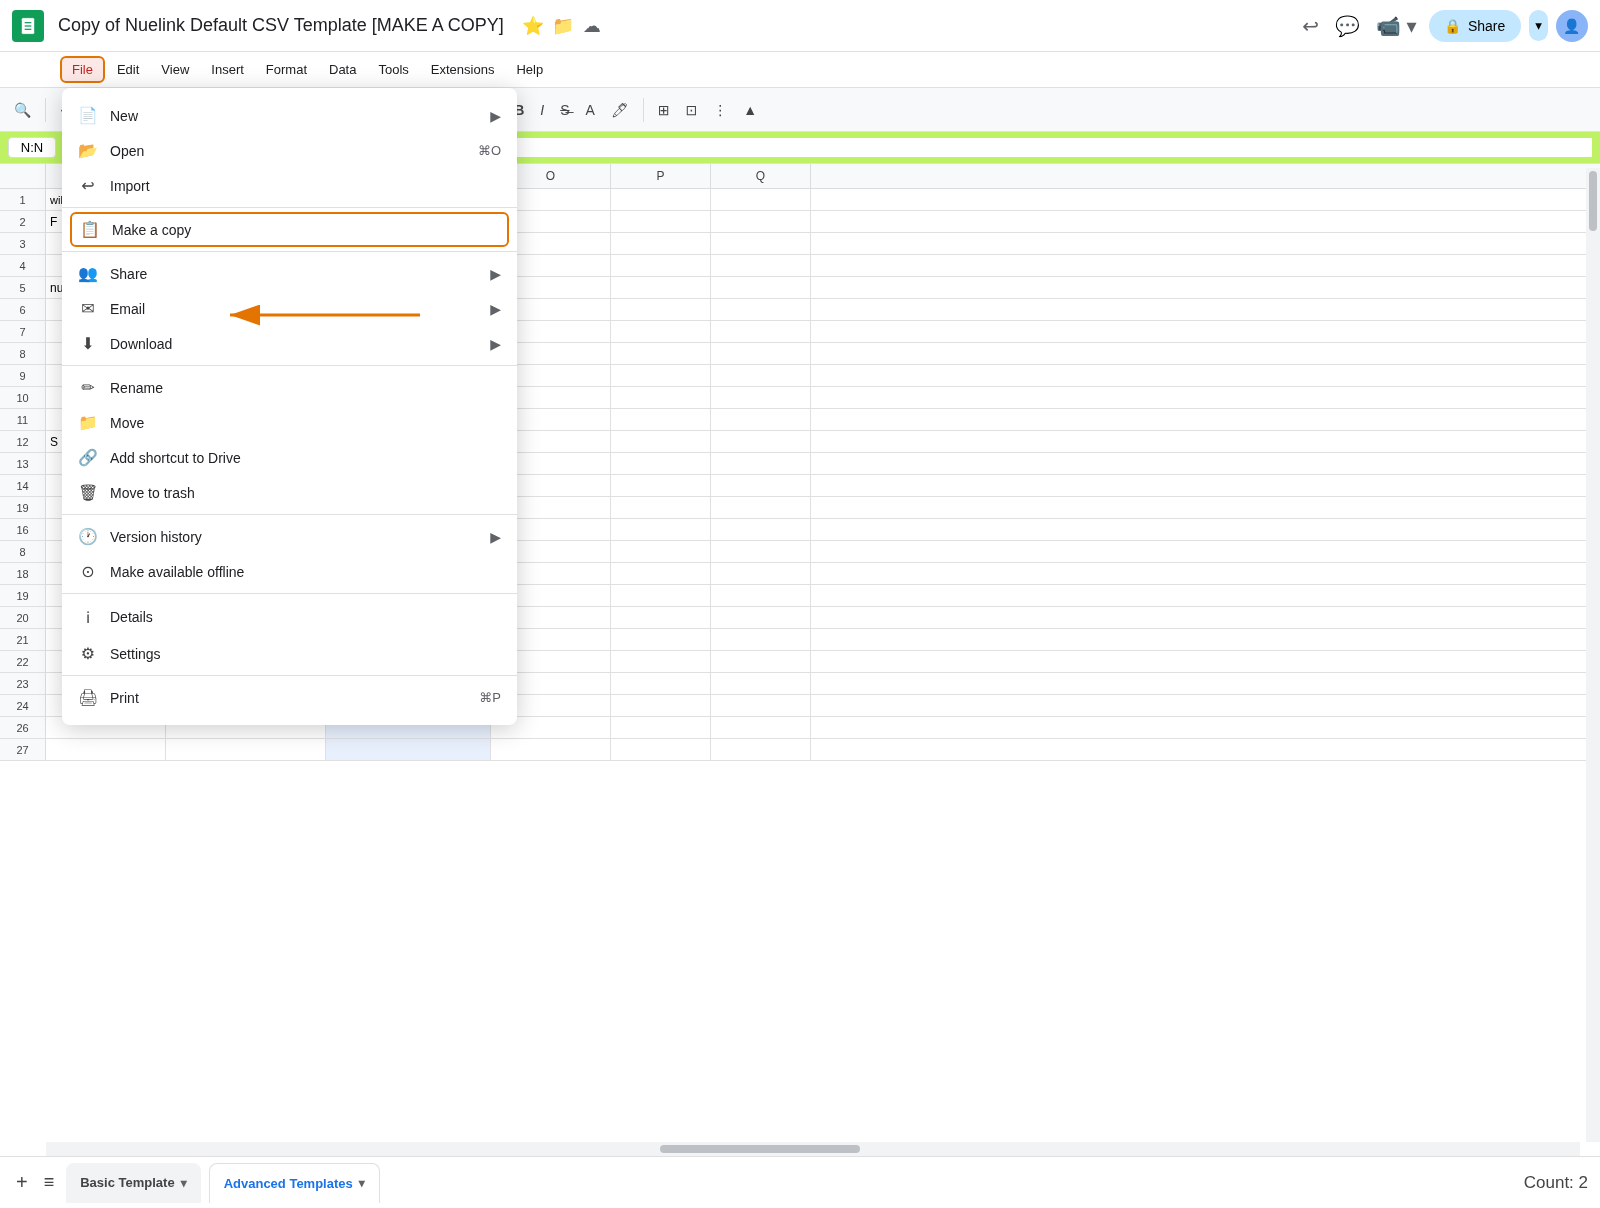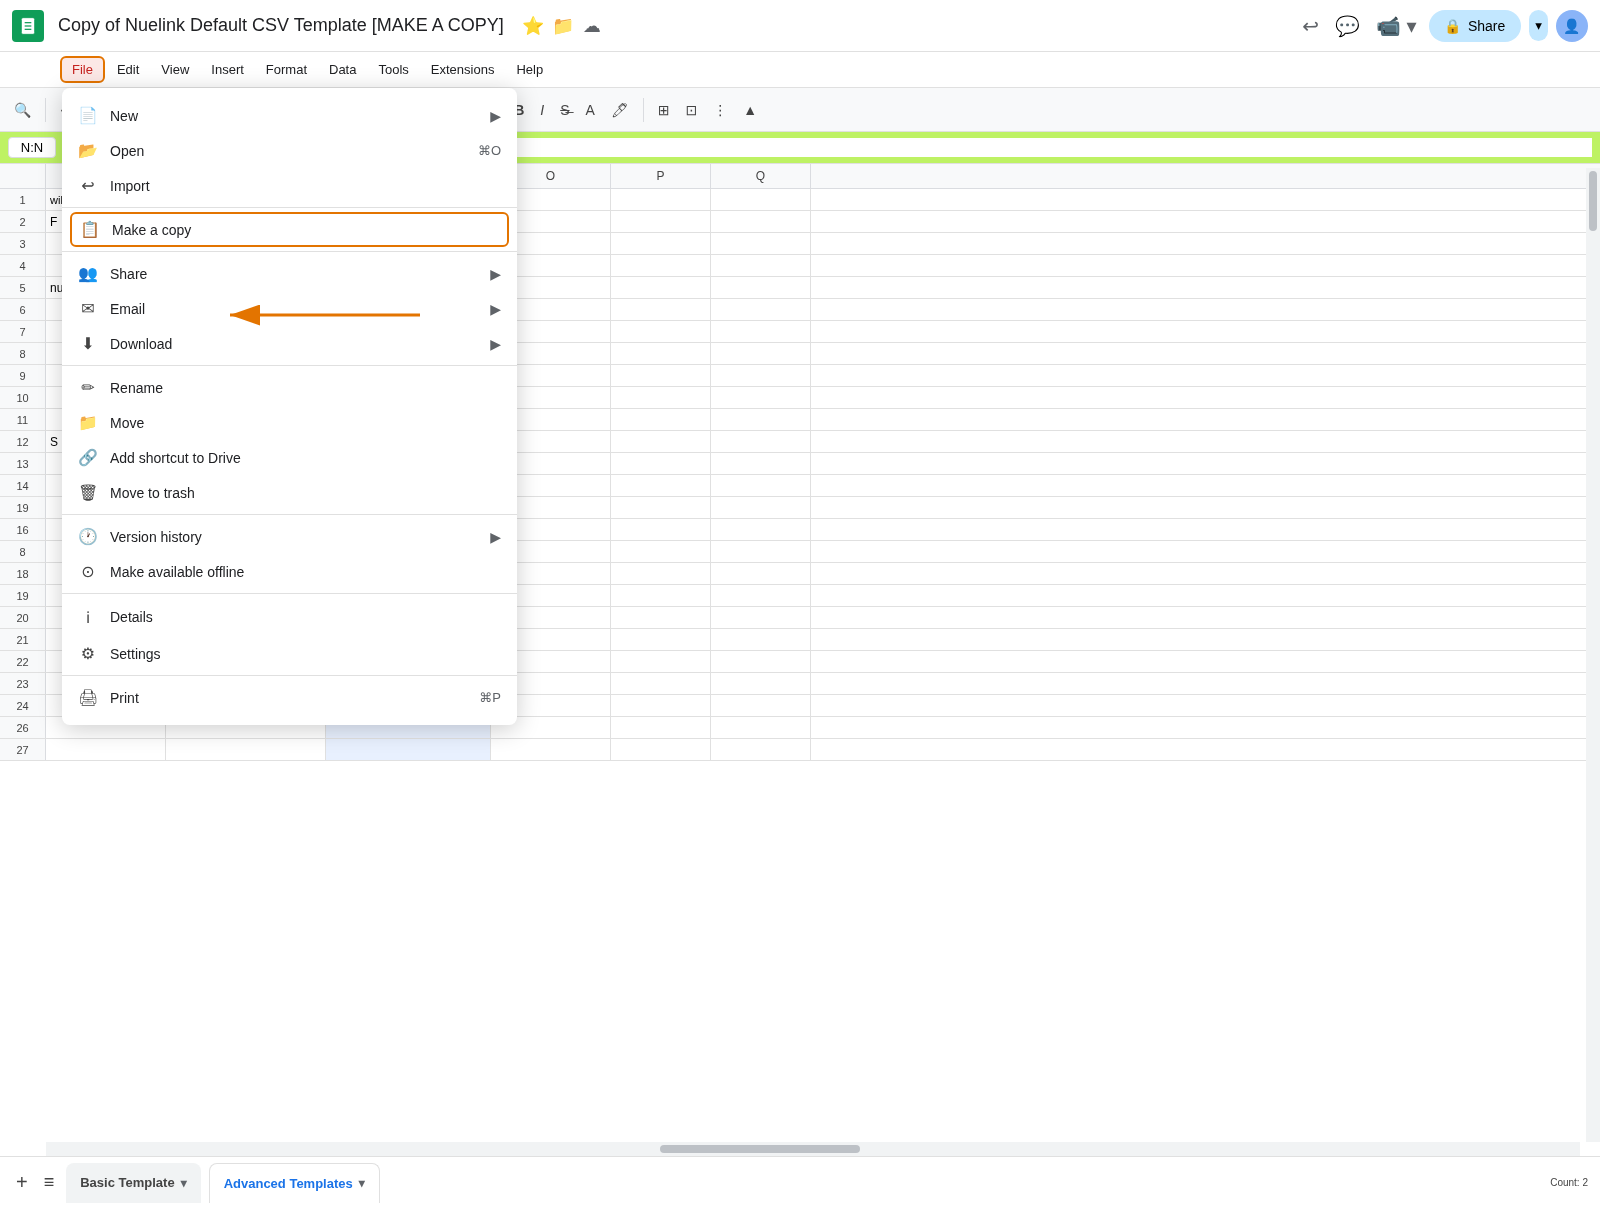--- a/index.html
+++ b/index.html
@@ -114,21 +114,21 @@
     }
     #add-sheet-btn { background: none; border: none; cursor: pointer; font-size: 20px; color: #444; padding: 4px; }
     #sheet-menu-btn { background: none; border: none; cursor: pointer; font-size: 18px; color: #444; padding: 4px; }
     .sheet-tab {
       display: flex; align-items: center; padding: 8px 14px; border-radius: 8px 8px 0 0;
       cursor: pointer; font-size: 13px; gap: 6px; height: 40px; font-weight: bold;
     }
     .sheet-tab.inactive { color: #444; background: #f1f3f4; }
     .sheet-tab.active { color: #1a73e8; background: #fff; border: 1px solid #e0e0e0; border-bottom: none; font-weight: 600; }
     .tab-dropdown { font-size: 12px; color: #5f6368; }
-    #count-label { margin-left: auto; font-size: 10px; color: #444; }
+    #count-label { margin-left: auto; font-size: 17px; color: #444; }
 
     
     #h-scroll { position: fixed; bottom: 52px; left: 46px; right: 20px; height: 14px; background: #f1f3f4; }
     #v-scroll { position: fixed; right: 0; top: 168px; bottom: 66px; width: 14px; background: #f1f3f4; }
     .scroll-thumb-h { height: 8px; width: 200px; background: #bdc1c6; border-radius: 4px; margin: 3px 0; margin-left: 40%; }
     .scroll-thumb-v { width: 8px; height: 60px; background: #bdc1c6; border-radius: 4px; margin: 3px auto; }
   </style>
 </head>
 <body>
 

